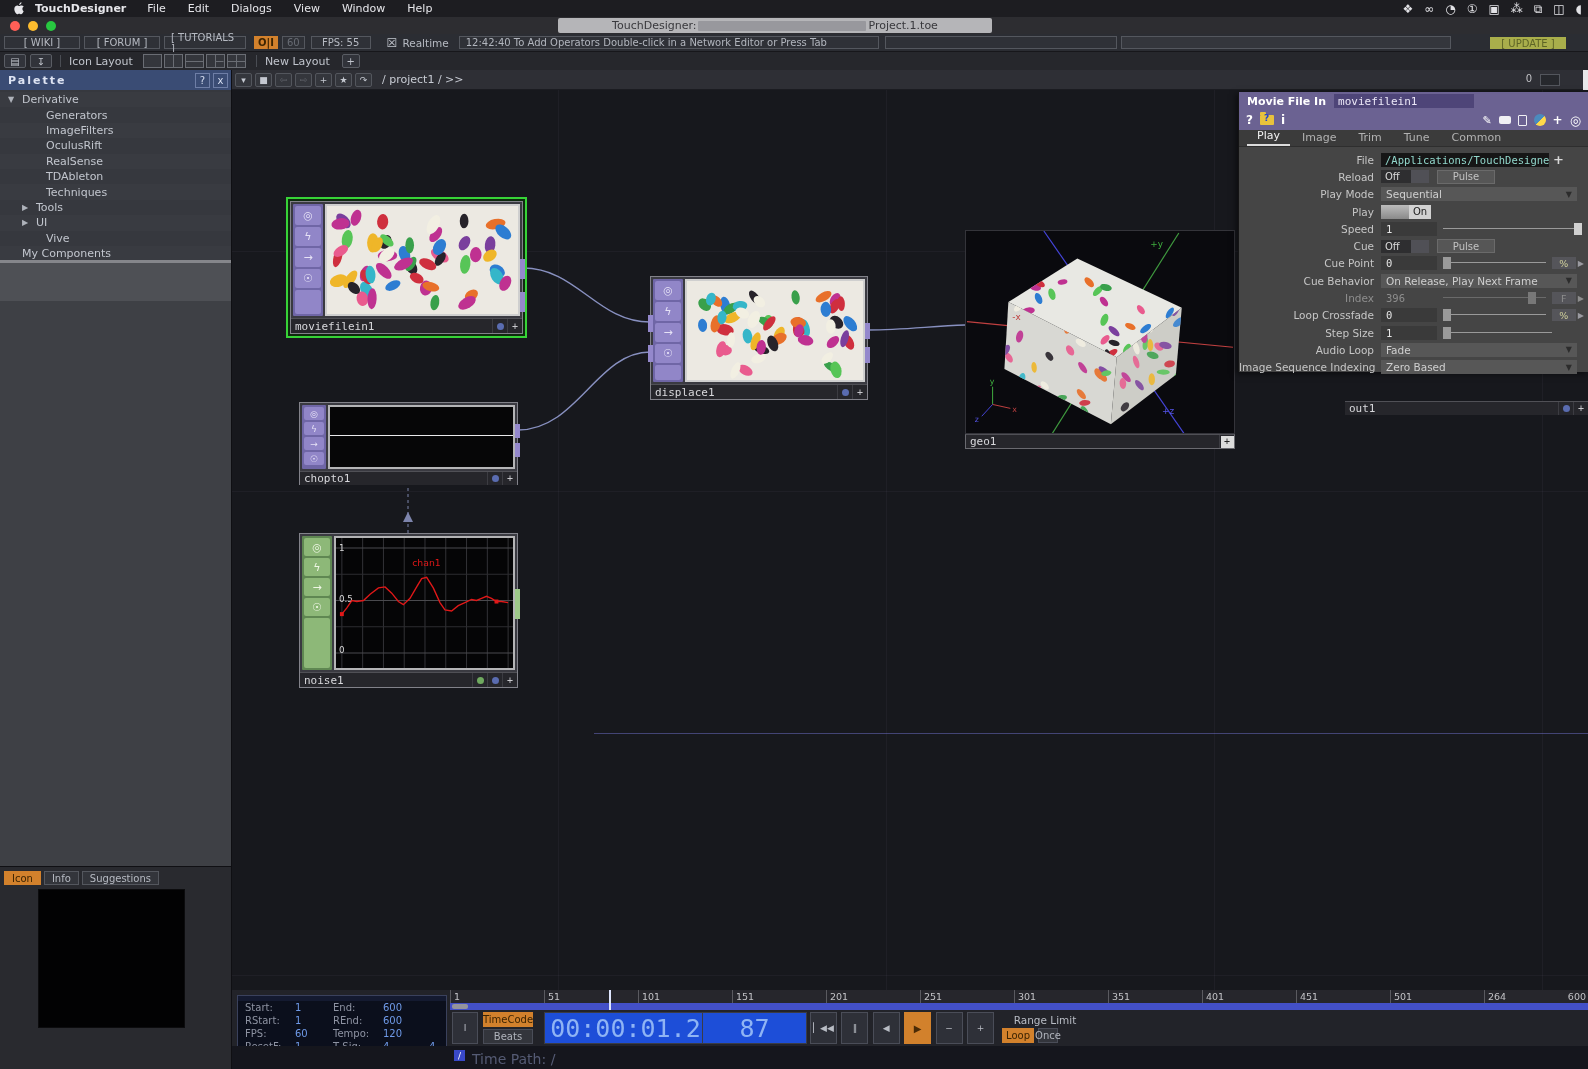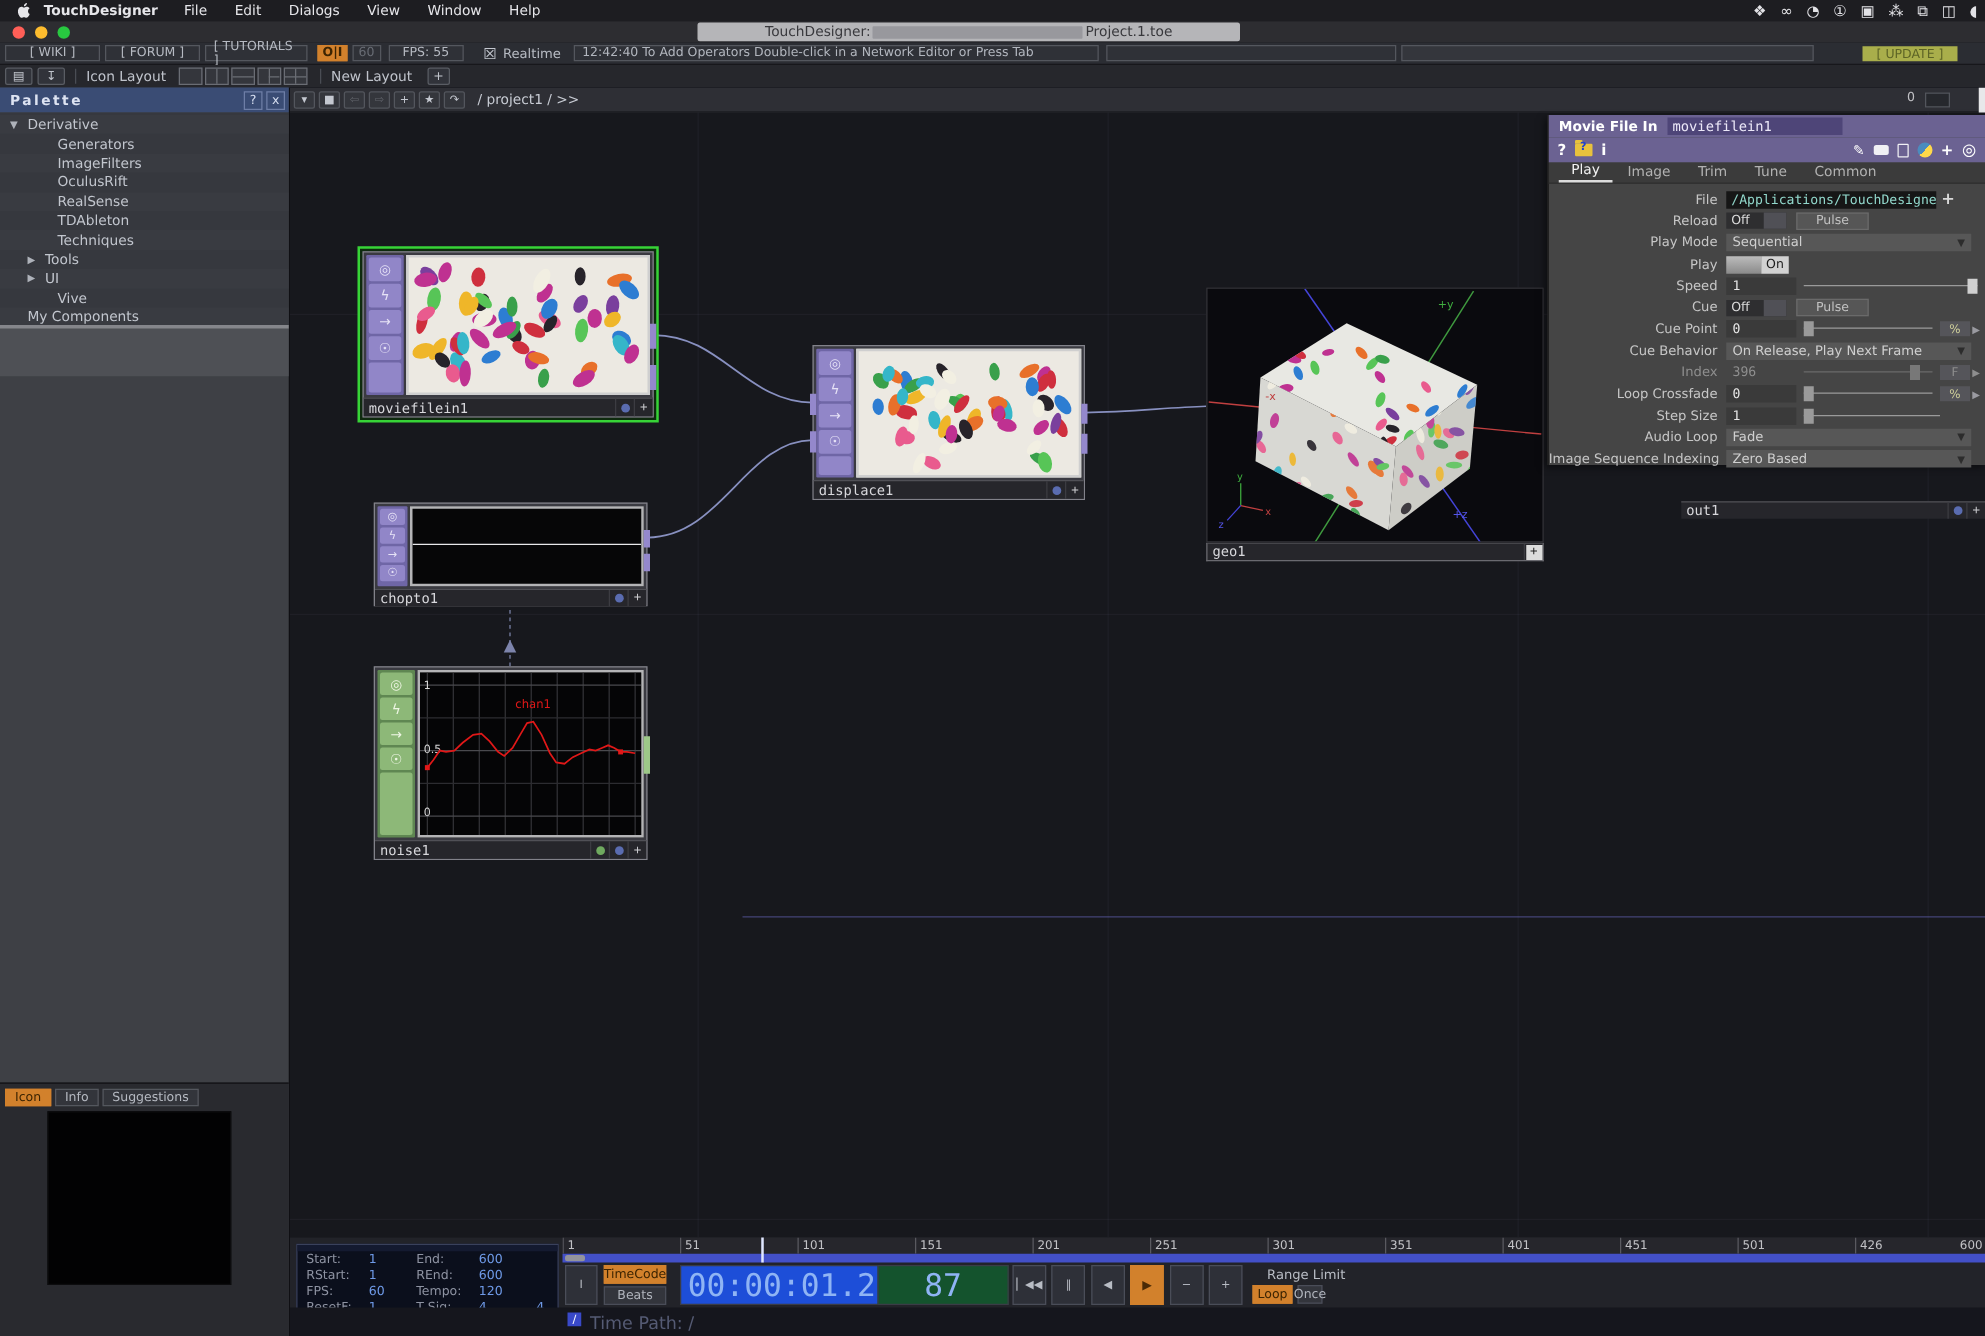--- a/index.html
+++ b/index.html
@@ -177,21 +177,21 @@
   .tpbtn{position:absolute;height:32px;top:22px;background:#2e3038;border:1px solid #4a4d58;color:#b8bcc4;display:flex;
          align-items:center;justify-content:center;font-size:9px;}
   .tpbtn.orange{background:#d2812c;border-color:#d2812c;color:#4a2a06;}
   #tcstack{position:absolute;left:251px;top:22px;width:50px;height:32px;display:flex;flex-direction:column;gap:2px;}
   .tcb{flex:1;display:flex;align-items:center;justify-content:center;font-size:10px;border:1px solid #4a4d58;
        background:#33353c;color:#b0b4bc;}
   .tcb.active{background:#d2812c;border-color:#d2812c;color:#3c2402;}
   #tcdisplay{position:absolute;left:312px;top:22px;width:178px;height:32px;background:#1d4ed8;border:1px solid #3a3c46;
              color:#8fb4f4;font-family:"DejaVu Sans Mono","Liberation Mono",monospace;font-size:25px;display:flex;
              align-items:center;justify-content:center;}
-  #frdisplay{position:absolute;left:470px;top:22px;width:105px;height:32px;background:#14532d;border:1px solid #3a3c46;
+  #frdisplay{position:absolute;left:470px;top:22px;width:105px;height:32px;background:#1d4ed8;border:1px solid #3a3c46;
              color:#8fb4f4;font-family:"DejaVu Sans Mono",monospace;font-size:25px;display:flex;align-items:center;justify-content:center;}
   #rangelimit{position:absolute;left:758px;top:24px;width:110px;text-align:center;color:#b8bcc4;font-size:10.5px;}
   #loopbtn{position:absolute;left:770px;top:38px;width:32px;height:15px;}
   #oncebtn{position:absolute;left:806px;top:38px;width:20px;height:15px;}
   .rlb{display:flex;align-items:center;justify-content:center;font-size:10px;border:1px solid #4a4d58;background:#33353c;
        color:#b0b4bc;height:100%;}
   .rlb.active{background:#d2812c;border-color:#d2812c;color:#3c2402;}
   #tbottom{position:absolute;left:0;top:56px;width:1356px;height:23px;background:#15161d;}
   #slashbox{position:absolute;left:222px;top:4px;width:11px;height:11px;background:#3949c8;color:#fff;font-size:9px;
             display:flex;align-items:center;justify-content:center;}
@@ -947,21 +947,21 @@
         <span class="tick">51</span>
         <span class="tick">101</span>
         <span class="tick">151</span>
         <span class="tick">201</span>
         <span class="tick">251</span>
         <span class="tick">301</span>
         <span class="tick">351</span>
         <span class="tick">401</span>
         <span class="tick">451</span>
         <span class="tick">501</span>
-        <span class="tick">426</span>
+        <span class="tick">264</span>
       </div>
     <span class="tickend">600</span>
     <div id="blueband"></div>
     <div id="bandbox"></div>
     <div id="playhead"></div>
     <span class="tpbtn" style="left:220px;width:26px;">I</span>
     <div id="tcstack">
       <span class="tcb active">TimeCode</span>
       <span class="tcb">Beats</span>
     </div>

